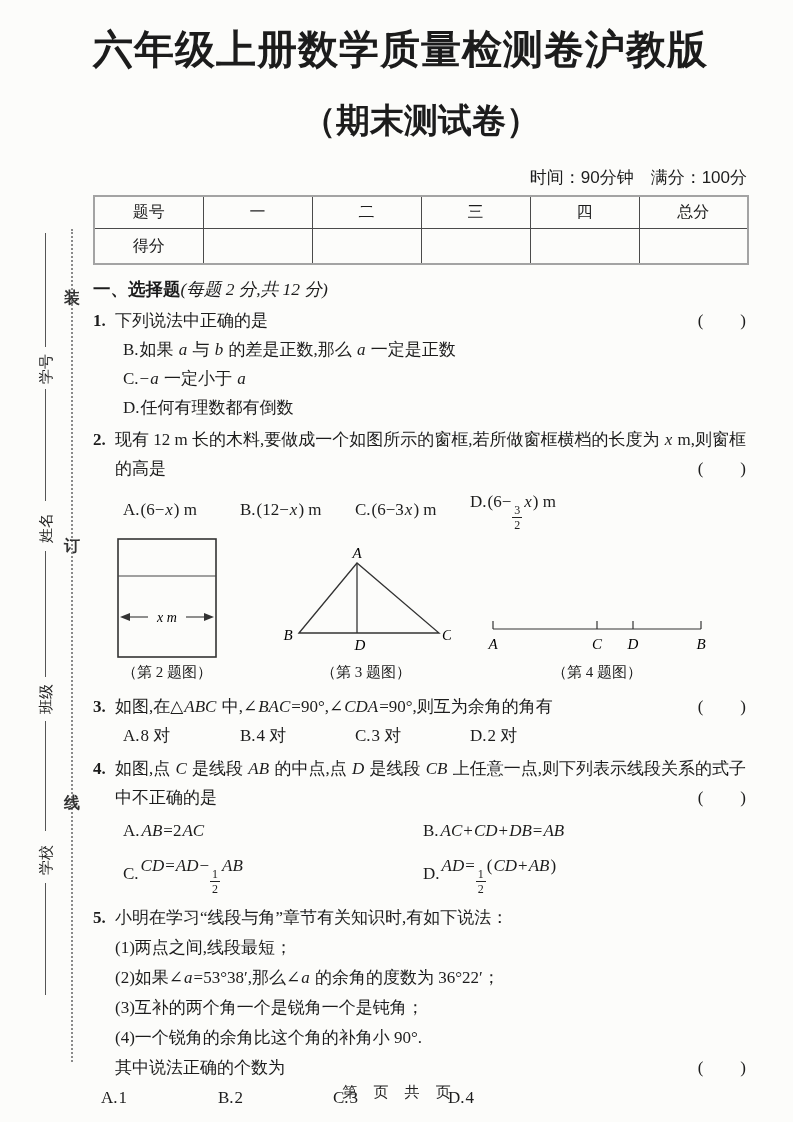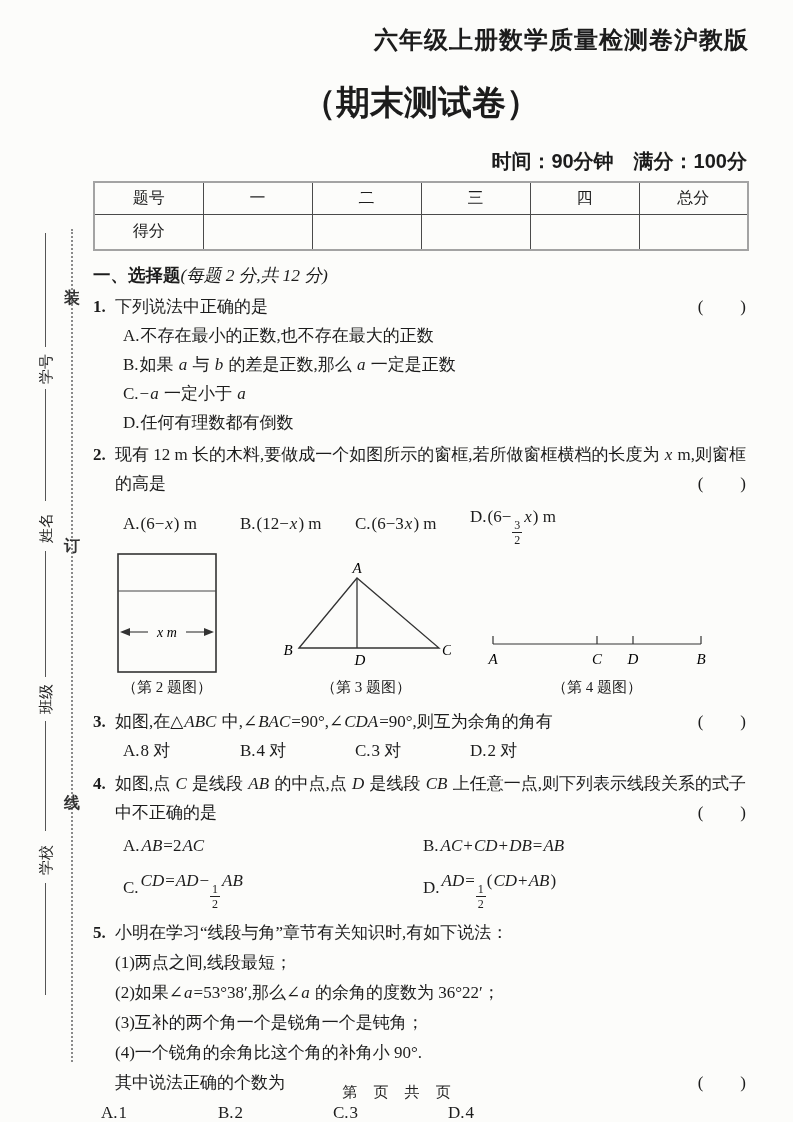--- a/index.html
+++ b/index.html
@@ -7,25 +7,25 @@
         font-family:"Liberation Serif","DejaVu Serif",serif;color:#1c1c1c;}
   
   .dashline{position:absolute;left:71px;top:229px;height:833px;width:0;border-left:2px dotted #8a8a8a;}
   .bindchar{position:absolute;left:72px;transform:translateX(-50%);font-size:16px;font-weight:bold;color:#333;
             font-family:"Liberation Sans","DejaVu Sans",sans-serif;}
   .seg{position:absolute;left:45px;width:0;border-left:1.5px solid #555;}
   .sideL{position:absolute;left:46px;transform:translate(-50%,-50%) rotate(-90deg);font-size:15px;color:#222;
          white-space:nowrap;font-family:"Liberation Sans","DejaVu Sans",sans-serif;}
   
   .main{position:absolute;left:93px;top:0;width:656px;}
-  h1.title{margin:26px 0 0;text-align:right;font-size:24px;line-height:1.15;font-weight:bold;letter-spacing:1px;
+  h1.title{margin:26px 0 0;text-align:left;font-size:40px;line-height:1.15;font-weight:bold;letter-spacing:1px;
            font-family:"Liberation Sans","DejaVu Sans",sans-serif;}
   h2.subtitle{margin:26px 0 0;text-align:center;font-size:34px;font-weight:bold;
               font-family:"Liberation Sans","DejaVu Sans",sans-serif;}
-  .meta{margin-top:22px;text-align:right;font-size:20px;font-weight:bold;padding-right:2px;
+  .meta{margin-top:22px;text-align:right;font-size:17px;font-weight:normal;padding-right:2px;
         font-family:"Liberation Sans","DejaVu Sans",sans-serif;}
   table.score{margin-top:6px;width:100%;border-collapse:collapse;table-layout:fixed;font-size:16px;}
   table.score td{border:1px solid #4a4a4a;text-align:center;height:29px;}
   table.score{border:2px solid #a3a3a3;}
   table.score tr:last-child td{height:32px;}
   .sec-h{margin-top:12px;font-size:17.5px;}
   .sec-h .shm{font-weight:bold;}
   .sec-h .shn{font-style:italic;}
   .q{position:relative;padding-left:22px;font-size:17px;line-height:29px;}
   .qnum{position:absolute;left:0;top:0;font-weight:bold;}
@@ -102,21 +102,20 @@
     <div class="sec-h">
       <span class="shm">一、选择题</span><span class="shn">(每题 2 分,共 12 分)</span>
     </div>
 
     <div class="q" style="margin-top:5px">
       <span class="qnum">1.</span>
       <div class="stem">
         <span>下列说法中正确的是</span>
         <span class="bracket">(　　)</span>
       </div>
-      <div class="optline"><span class="ol">A.</span><span>不存在最小的正数,也不存在最大的正数</span></div>
       <div class="optline"><span class="ol">B.</span><span>如果 <i class="v">a</i> 与 <i class="v">b</i> 的差是正数,那么 <i class="v">a</i> 一定是正数</span></div>
       <div class="optline"><span class="ol">C.</span><span>−<i class="v">a</i> 一定小于 <i class="v">a</i></span></div>
       <div class="optline"><span class="ol">D.</span><span>任何有理数都有倒数</span></div>
     </div>
 
     <div class="q" style="margin-top:3px">
       <span class="qnum">2.</span>
       <div class="stem">
         <span>现有 12 m 长的木料,要做成一个如图所示的窗框,若所做窗框横档的长度为 <i class="v">x</i> m,则窗框的高是</span>
         <span class="bracket">(　　)</span>

